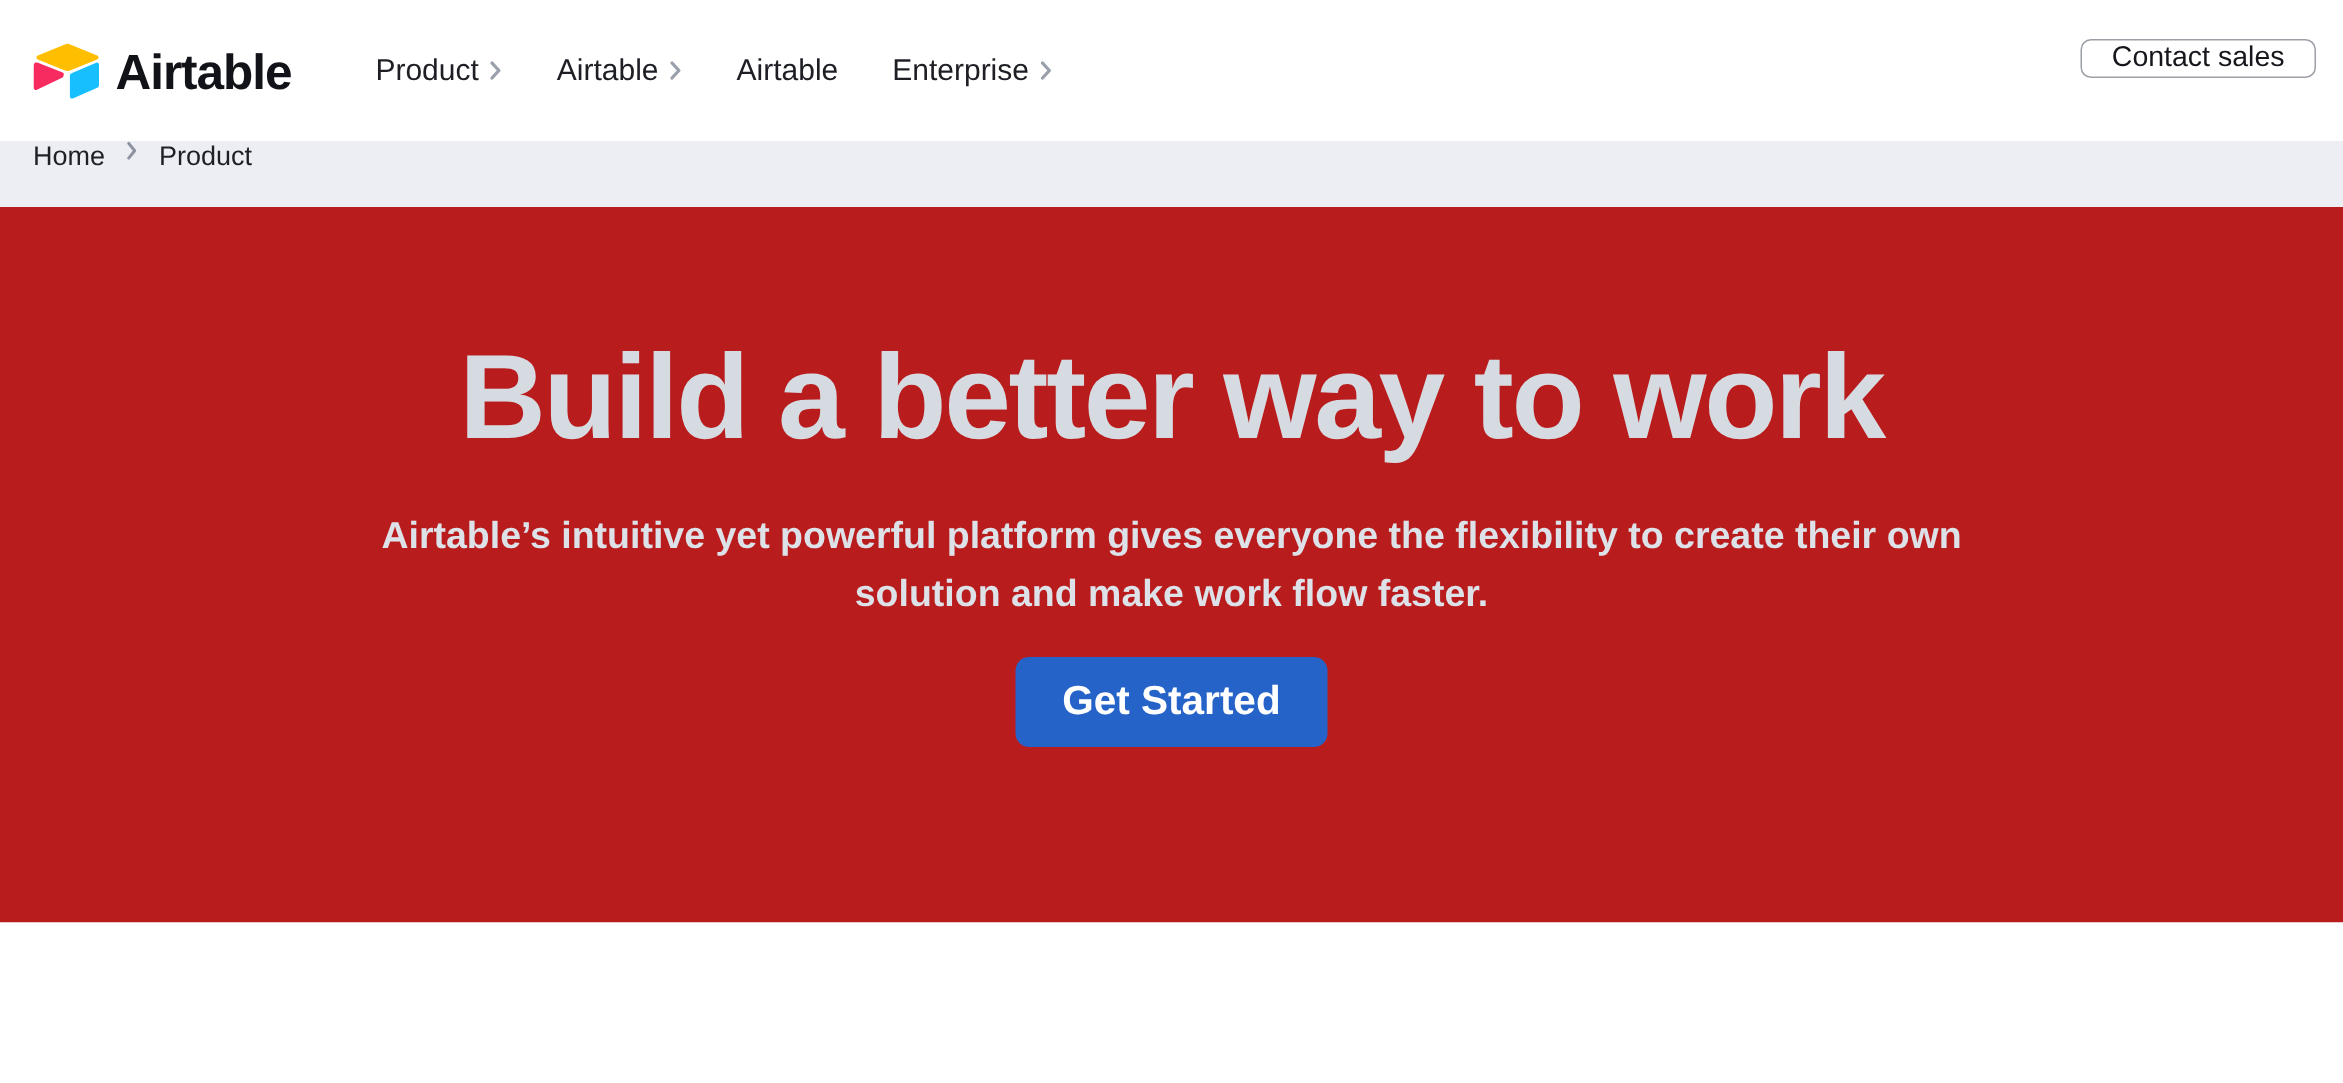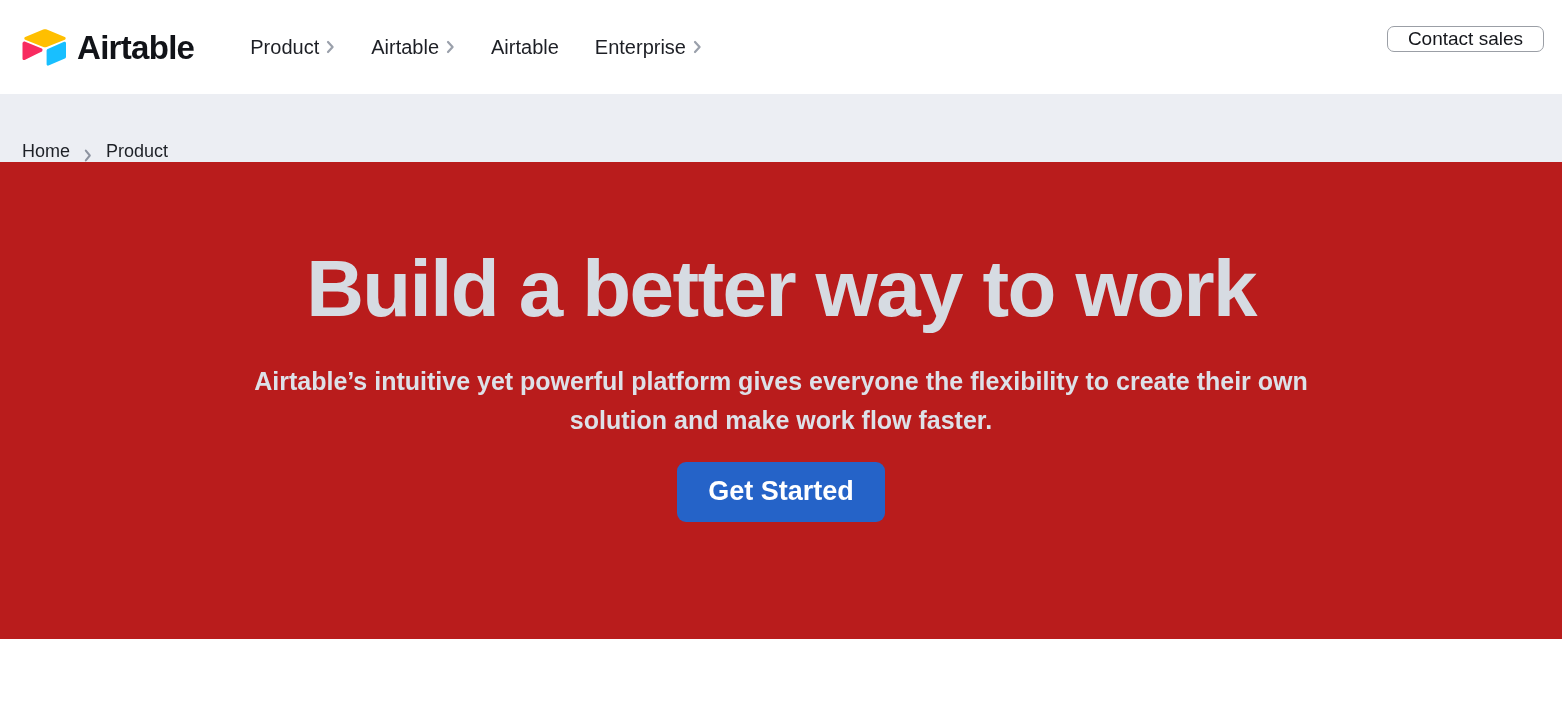--- a/index.html
+++ b/index.html
@@ -92,24 +92,24 @@
     color: #15171c;
     cursor: pointer;
     white-space: nowrap;
     display: inline-flex;
     align-items: center;
     justify-content: center;
   }
 
   
   .breadcrumb-bar {
-    height: 68px;
+    height: 44px;
     background: #eceef3;
     display: flex;
-    align-items: flex-end;
+    align-items: flex-start;
     padding: 0 22px;
     gap: 0;
   }
   .crumb {
     font-size: 18px;
     color: #1d2026;
     text-decoration: none;
     cursor: pointer;
     white-space: nowrap;
   }

